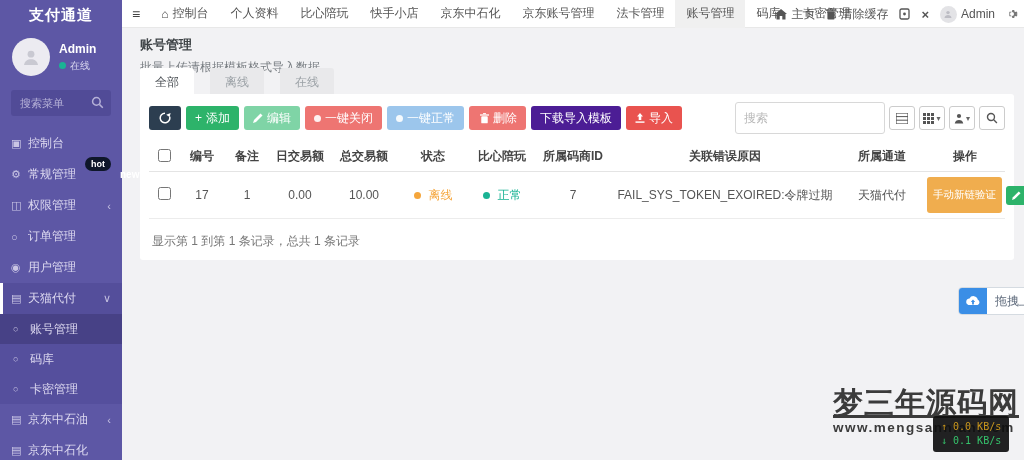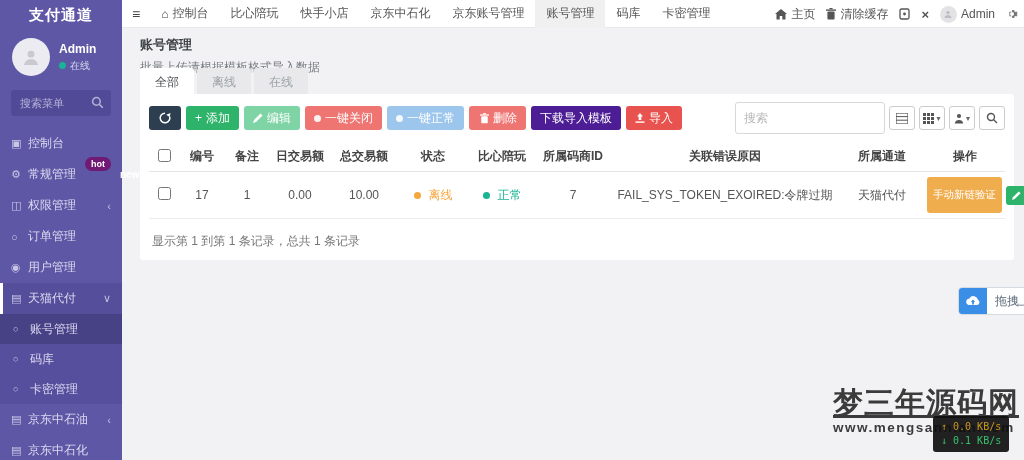--- a/index.html
+++ b/index.html
@@ -17,21 +17,21 @@
   .dot { display:inline-block; width:7px; height:7px; border-radius:50%; margin-right:4px; }
   .dot-green { background:#1ab394; }
   .side-search { position:relative; margin:4px 11px 12px; }
   .side-search input { width:100%; height:26px; background:#514b97; border:none; border-radius:3px; color:#fff; font-size:11px; padding:0 26px 0 9px; outline:none; }
   .side-search input::placeholder { color:#b7b2d8; }
   .side-search .mag { position:absolute; right:7px; top:6px; opacity:.8; }
   .side-item { display:flex; align-items:center; height:31px; padding:0 11px; font-size:12px; color:#ddd9f0; cursor:pointer; position:relative; }
   .s-icon { width:17px; font-size:11px; opacity:.85; flex-shrink:0; font-style:normal; }
   .s-icon.sm { font-size:9px; }
   .s-label { flex:1; white-space:nowrap; }
-  .badge-hot { background:#701a75; color:#fff; font-size:9px; font-weight:bold; padding:2px 6px; border-radius:8px;margin-top:40px; }
+  .badge-hot { background:#0f172a; color:#fff; font-size:9px; font-weight:bold; padding:2px 6px; border-radius:8px;margin-top:40px; }
   .badge-new { color:#fff; font-size:10px; font-weight:bold;padding-left:44px; }
   .s-arrow { color:#c3bfe0; font-size:11px; }
   .parent-active { background:#544e9b; border-left:3px solid #fff; padding-left:8px; }
   .side-sub { background:#554f9d; }
   .side-child { display:flex; align-items:center; height:30px; padding:0 11px 0 13px; font-size:12px; color:#ddd9f0; cursor:pointer; }
   .child-active { background:#474186; }
 
   
   .topnav { position:absolute; left:122px; right:0; top:0; height:28px; background:#fff; border-bottom:1px solid #e8e8e8; display:flex; align-items:center; font-size:12px; color:#555; }
   .hamburger { padding:0 10px; font-size:14px; color:#444; cursor:pointer; }
@@ -41,21 +41,21 @@
   .nav-tab .tab-ico { margin-right:4px; font-size:12px; color:#444; }
   .nav-right { position:absolute; right:6px; top:0; height:28px; display:flex; align-items:center; gap:11px; }
   .nav-link { display:flex; align-items:center; gap:4px; cursor:pointer; color:#555; }
   .mini-avatar { width:17px; height:17px; border-radius:50%; background:#e3e3e6; display:flex; align-items:center; justify-content:center; }
   svg.ic { display:block; }
 
   
   .content-head { position:absolute; left:140px; top:36px; }
   .page-title { font-size:13px; font-weight:bold; color:#3f4447; }
   .page-sub { font-size:12px; color:#787d82; margin-top:5px; }
-  .filter-tabs { position:absolute; left:140px; top:68px; display:flex; }
+  .filter-tabs { position:absolute; left:140px; top:68px; display:flex;gap:13px; }
   .ftab { padding:6px 15px; font-size:12px; color:#9aa0a5; background:#e9e9eb; margin-right:3px; border-radius:3px 3px 0 0; cursor:pointer; }
   .ftab.active { background:#fff; color:#4a4f54; }
 
   .panel { position:absolute; left:140px; top:94px; width:874px; background:#fff; padding:8px 9px 10px; border-radius:0 3px 3px 3px; }
   .toolbar { display:flex; align-items:center; justify-content:space-between; }
   .btn-group-left { display:flex; align-items:center; }
   .btn { height:24px; border:none; border-radius:3px; color:#fff; font-size:12px; padding:0 9px; margin-right:5px; display:flex; align-items:center; gap:4px; cursor:pointer; font-family:inherit; white-space:nowrap; }
   .btn .bdot { width:7px; height:7px; border-radius:50%; background:#fff; opacity:.9; }
   .btn-refresh { background:#2c3e50; width:32px; justify-content:center; }
   .btn-add { background:#2db36a; }
@@ -182,30 +182,36 @@
 </div>
 
 <div class="topnav">
   <div class="hamburger">≡</div>
   <div class="nav-tabs">
       <div class="nav-tab">
         <span class="tab-ico">⌂</span>
         <span>控制台</span>
       </div>
       <div class="nav-tab">
+        <span>个人资料</span>
+      </div>
+      <div class="nav-tab">
         <span>比心陪玩</span>
       </div>
       <div class="nav-tab">
         <span>快手小店</span>
       </div>
       <div class="nav-tab">
         <span>京东中石化</span>
       </div>
       <div class="nav-tab">
         <span>京东账号管理</span>
+      </div>
+      <div class="nav-tab">
+        <span>法卡管理</span>
       </div>
       <div class="nav-tab active">
         <span>账号管理</span>
       </div>
       <div class="nav-tab">
         <span>码库</span>
       </div>
       <div class="nav-tab">
         <span>卡密管理</span>
       </div>

